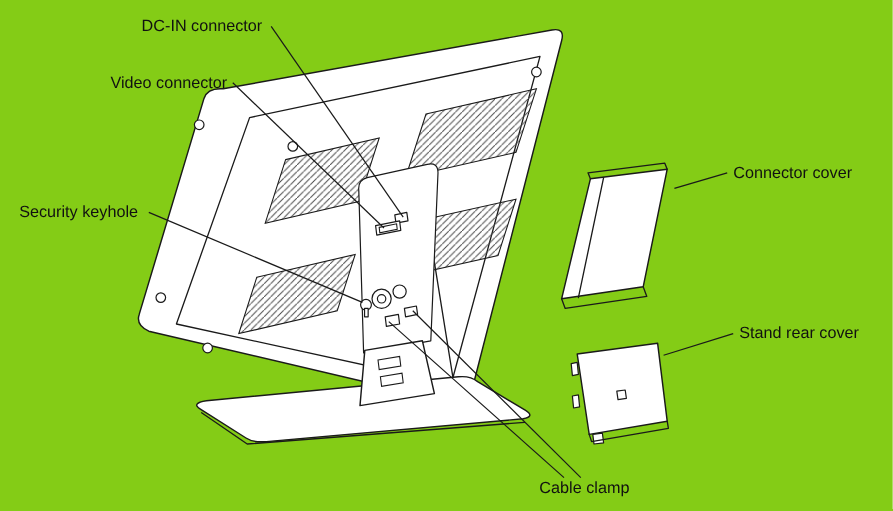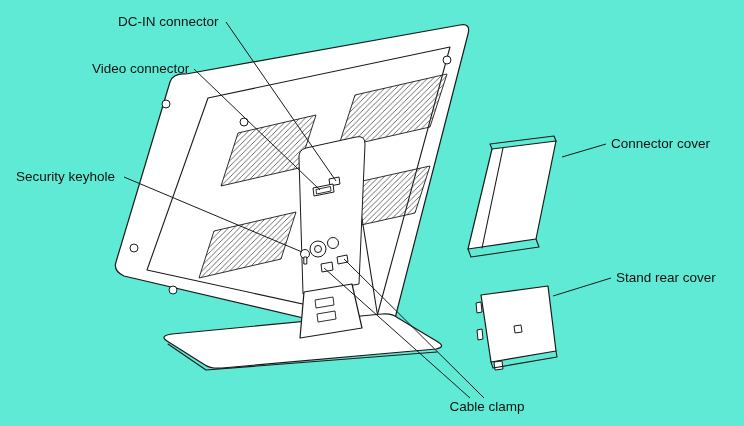--- a/index.html
+++ b/index.html
@@ -1,17 +1,17 @@
 <!DOCTYPE html>
 <html><head>
 <meta charset="utf-8">
 <style>
   html,body{margin:0;padding:0;background:#ffffff;}
   body{font-family:"Liberation Sans",sans-serif;}
-  .stage{position:relative;width:744px;height:426px;background:#5eead4;overflow:hidden;}
+  .stage{position:relative;width:744px;height:426px;background:#84cc16;overflow:hidden;}
   .stage svg{display:block;width:744px;height:426px;}
   .outline{fill:#ffffff;stroke:#1a1a1a;stroke-width:1.2;stroke-linejoin:round;}
   .line{fill:none;stroke:#1a1a1a;stroke-width:1.1;stroke-linejoin:round;stroke-linecap:round;}
   .thin{fill:none;stroke:#1a1a1a;stroke-width:0.9;}
   .vent{fill:url(#hatch);stroke:#1a1a1a;stroke-width:0.9;}
   .screw{fill:#ffffff;stroke:#1a1a1a;stroke-width:1;}
   .part{fill:#ffffff;stroke:#1a1a1a;stroke-width:1.2;stroke-linejoin:round;}
   .detail{fill:#ffffff;stroke:#1a1a1a;stroke-width:1;stroke-linejoin:round;}
   .leader{stroke:#1a1a1a;stroke-width:1;fill:none;}
   .diagram-label{font-family:"Liberation Sans",sans-serif;font-size:13.5px;fill:#111111;}

